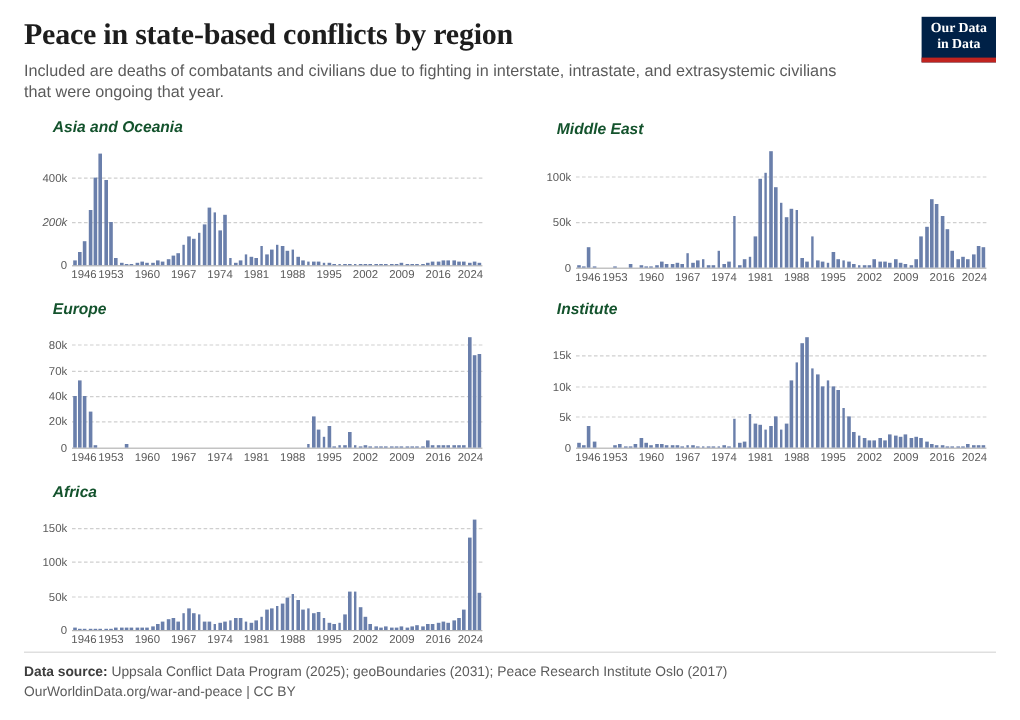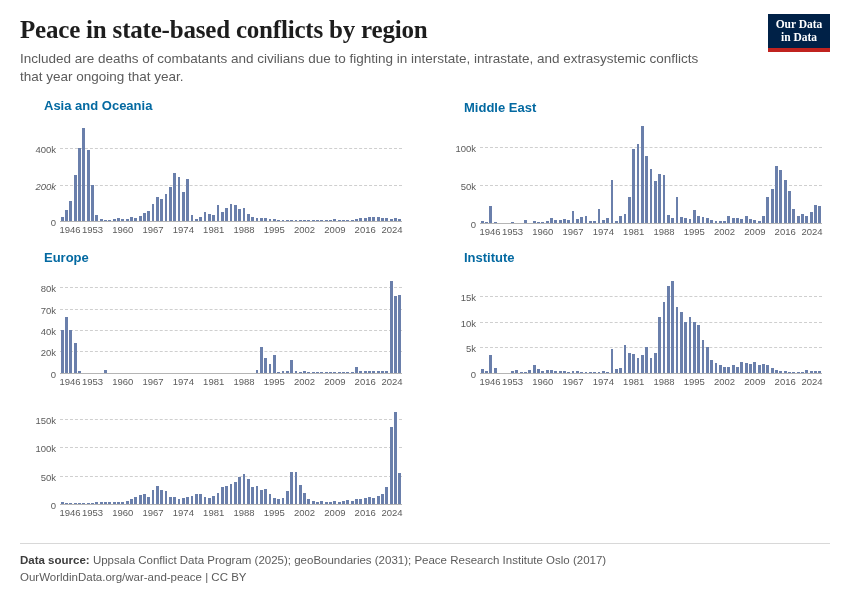--- a/index.html
+++ b/index.html
@@ -60,22 +60,23 @@
     width: 810px;
     height: 430px;
   }
   .panel {
     position: absolute;
     box-sizing: border-box;
   }
   .panel-title {
     font-size: 13px;
     font-weight: 700;
-    color: #0369a1;
+    color: #14532d;
     margin: 0 0 6px 24px;
+    font-style: italic;
   }
   .plot {
     position: relative;
     box-sizing: border-box;
   }
   .gridline {
     position: absolute;
     left: 0;
     right: 0;
     height: 0;
@@ -140,21 +141,21 @@
 <body>
 
 <div class="page">
 
   <div class="owid-logo">
     <div>Our Data</div>
     <div>in Data</div>
   </div>
 
   <h1 class="title">Peace in state-based conflicts by region</h1>
-  <p class="subtitle">Included are deaths of combatants and civilians due to fighting in interstate, intrastate, and extrasystemic conflicts that year ongoing that year.</p>
+  <p class="subtitle">Included are deaths of combatants and civilians due to fighting in interstate, intrastate, and extrasystemic civilians that were ongoing that year.</p>
 
   <div class="grid" id="panels">
       <div class="panel" style="left: 0px; top: 0px; width: 390px; height: 140px;">
         <div class="panel-title">Asia and Oceania</div>
         <div class="plot" style="margin-left: 40px; width: 342px; height: 102px;">
           <div class="gridline zero" style="top: 102px;">
             <span class="ytick" style="top: 0px;">0</span>
           </div>
           <div class="gridline" style="top: 65.5714px;">
             <span class="ytick" style="top: 0px; font-style: italic;">200k</span>
@@ -541,20 +542,21 @@
             <span class="xtick" style="left: 183.987px;">1988</span>
             <span class="xtick" style="left: 214.291px;">1995</span>
             <span class="xtick" style="left: 244.595px;">2002</span>
             <span class="xtick" style="left: 274.899px;">2009</span>
             <span class="xtick" style="left: 305.203px;">2016</span>
             <span class="xtick" style="left: 332px;">2024</span>
           </div>
         </div>
       </div>
       <div class="panel" style="left: 0px; top: 304px; width: 390px; height: 140px;">
+        <div class="panel-title">Africa</div>
         <div class="plot" style="margin-left: 40px; width: 342px; height: 102px;">
           <div class="gridline zero" style="top: 102px;">
             <span class="ytick" style="top: 0px;">0</span>
           </div>
           <div class="gridline" style="top: 73.6667px;">
             <span class="ytick" style="top: 0px;">50k</span>
           </div>
           <div class="gridline" style="top: 45.3333px;">
             <span class="ytick" style="top: 0px;">100k</span>
           </div>

